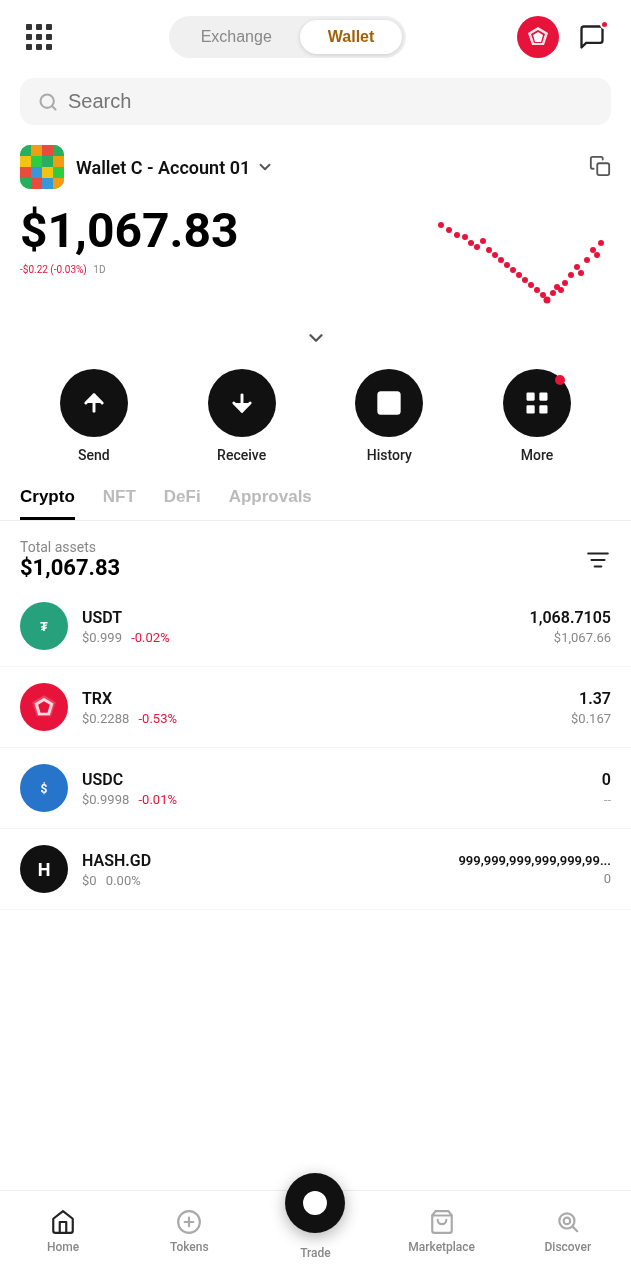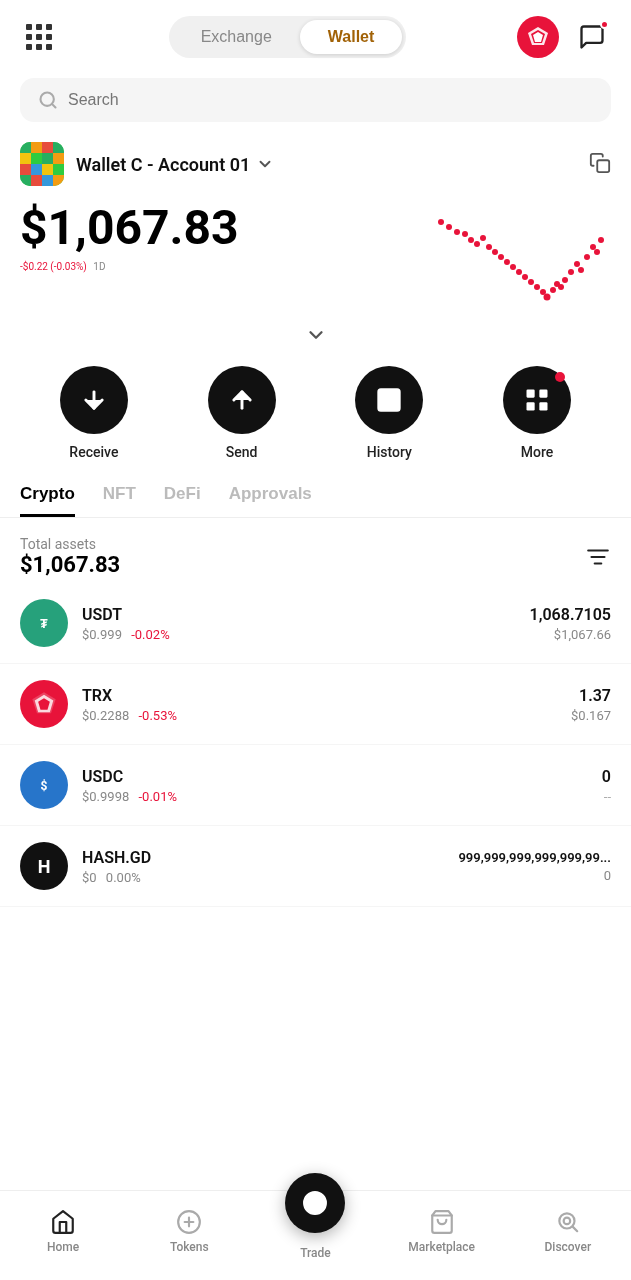--- a/index.html
+++ b/index.html
@@ -87,21 +87,21 @@
       background: #f5f5f5;
       border-radius: 14px;
       display: flex;
       align-items: center;
       padding: 12px 18px;
       gap: 10px;
     }
     .search-bar svg { width: 20px; height: 20px; color: #aaa; flex-shrink: 0; }
     .search-bar input {
       border: none; background: transparent;
-      font-size: 16px; color: #aaa;
+      font-size: 20px; color: #aaa;
       width: 100%; outline: none;
     }
 
     
     .wallet-account {
       display: flex;
       align-items: center;
       padding: 4px 20px 16px;
       gap: 12px;
     }
@@ -470,35 +470,35 @@
   <svg viewBox="0 0 24 24" fill="none" stroke="#555" stroke-width="2.5" stroke-linecap="round" stroke-linejoin="round">
     <polyline points="6 9 12 15 18 9"></polyline>
   </svg>
 </div>
 
 <div class="action-buttons">
 
   <div class="action-item">
     <div class="action-circle">
       <svg viewBox="0 0 24 24" fill="none" stroke="white" stroke-width="2.5" stroke-linecap="round" stroke-linejoin="round">
-        <line x1="12" y1="5" x2="12" y2="19"></line>
-        <polyline points="19 12 12 19 5 12"></polyline>
-      </svg>
-    </div>
-    <span class="action-label">Receive</span>
+        <line x1="12" y1="19" x2="12" y2="5"></line>
+        <polyline points="5 12 12 5 19 12"></polyline>
+      </svg>
+    </div>
+    <span class="action-label">Send</span>
   </div>
 
   <div class="action-item">
     <div class="action-circle">
       <svg viewBox="0 0 24 24" fill="none" stroke="white" stroke-width="2.5" stroke-linecap="round" stroke-linejoin="round">
-        <line x1="12" y1="19" x2="12" y2="5"></line>
-        <polyline points="5 12 12 5 19 12"></polyline>
-      </svg>
-    </div>
-    <span class="action-label">Send</span>
+        <line x1="12" y1="5" x2="12" y2="19"></line>
+        <polyline points="19 12 12 19 5 12"></polyline>
+      </svg>
+    </div>
+    <span class="action-label">Receive</span>
   </div>
 
   <div class="action-item">
     <div class="action-circle">
       <svg viewBox="0 0 24 24" fill="none" stroke="white" stroke-width="2" stroke-linecap="round" stroke-linejoin="round">
         <rect x="3" y="3" width="18" height="18" rx="2"></rect>
         <line x1="12" y1="8" x2="12" y2="12"></line>
         <line x1="12" y1="12" x2="15" y2="14"></line>
         <circle cx="12" cy="12" r="1" fill="white"></circle>
         <line x1="7" y1="7" x2="7" y2="7"></line>

